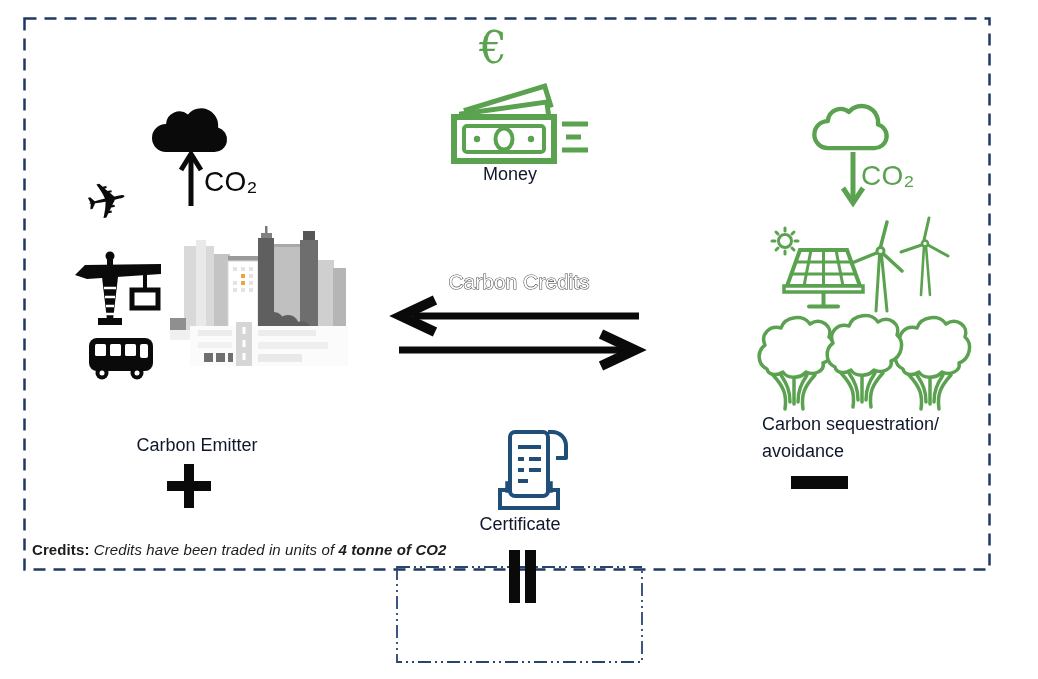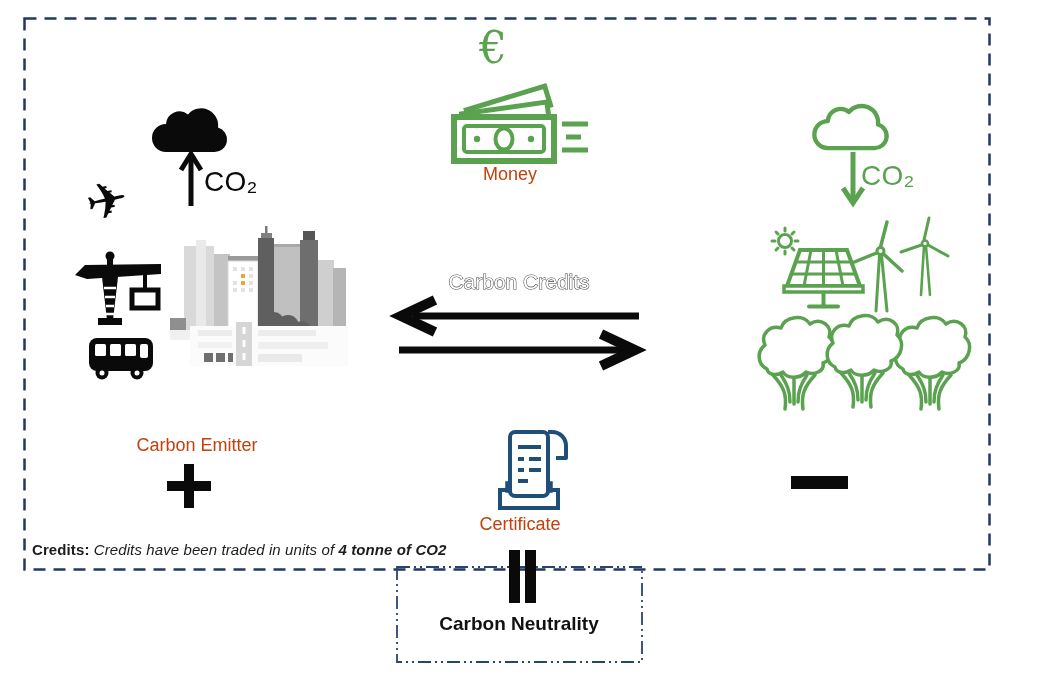--- a/index.html
+++ b/index.html
@@ -1,21 +1,21 @@
 <!DOCTYPE html>
 <html><head>
 <meta charset="utf-8">
 <style>
   * { margin:0; padding:0; box-sizing:border-box; }
   html,body { background:#ffffff; }
   body { font-family:"Liberation Sans", sans-serif; color:#1a1a1a; }
   .stage { position:relative; width:1038px; height:679px; background:#ffffff; overflow:hidden; }
   .abs { position:absolute; }
 
-  .label { font-size:18px; color:#c2410c; text-align:center; }
+  .label { font-size:18px; color:#0f172a; text-align:center; }
   .label-left { text-align:left; line-height:1.5; }
 
   .co2 { font-size:28px; font-weight:normal; color:#0a0a0a; letter-spacing:0.2px; }
   .co2.green { color:#5aa24f; }
 
   .euro { font-size:44px; color:#5aa24f; font-family:"DejaVu Serif", serif; font-weight:400; }
 
   .plane { font-size:50px; color:#0a0a0a; transform:rotate(-12deg); line-height:1; }
 
   .neutrality { font-size:19px; font-weight:bold; color:#111111; text-align:center; }
@@ -196,21 +196,20 @@
     </g>
   </svg>
 
   <div class="abs label" style="left:460px; top:514px; width:120px;">Certificate</div>
 
   <div class="abs equals" style="left:509px; top:550px;">
     <div class="bar"></div>
     <div class="bar"></div>
   </div>
 
-  <div class="abs neutrality" style="left:419px; top:613px; width:200px;">Carbon Neutrality</div>
 
   <svg class="abs" style="left:807px; top:98px;" width="86" height="53" viewBox="0 0 86 55">
     <path d="M20 52 h48 a12.5 12.5 0 0 0 4 -24.5 a17 17 0 0 0 -30 -13 a13.5 13.5 0 0 0 -22 9.5 a13.5 13.5 0 0 0 0 28 z" fill="#ffffff" stroke="#5aa24f" stroke-width="4.5" stroke-linejoin="round"></path>
   </svg>
 
   <svg class="abs" style="left:838px; top:150px;" width="30" height="57" viewBox="0 0 30 57">
     <line x1="15" y1="2" x2="15" y2="48" stroke="#5aa24f" stroke-width="5"></line>
     <polyline points="5,38 15,53 25,38" fill="none" stroke="#5aa24f" stroke-width="5"></polyline>
   </svg>
 
@@ -267,20 +266,24 @@
           <path d="M43 95 C43 84 46 77 52 68"></path>
           <path d="M39 97 L39 72"></path>
         </g>
       </g>
     </defs>
     <use href="#tree" x="0" y="2"></use>
     <use href="#tree" x="136" y="2"></use>
     <use href="#tree" x="68" y="0"></use>
   </svg>
 
+  <div class="abs label label-left" style="left:762px; top:411px; width:232px;">
+    <div>Carbon sequestration/</div>
+    <div>avoidance</div>
+  </div>
 
   <div class="abs minus" style="left:791px; top:476px;"></div>
 
   <div class="abs footnote" style="left:32px; top:541px;">
     <span class="fn-label">Credits</span><span class="fn-label">: </span><span class="fn-body">Credits have been traded in units of </span><span class="fn-em">4 tonne of CO2</span>
   </div>
 
 </div>
 
 </body></html>

